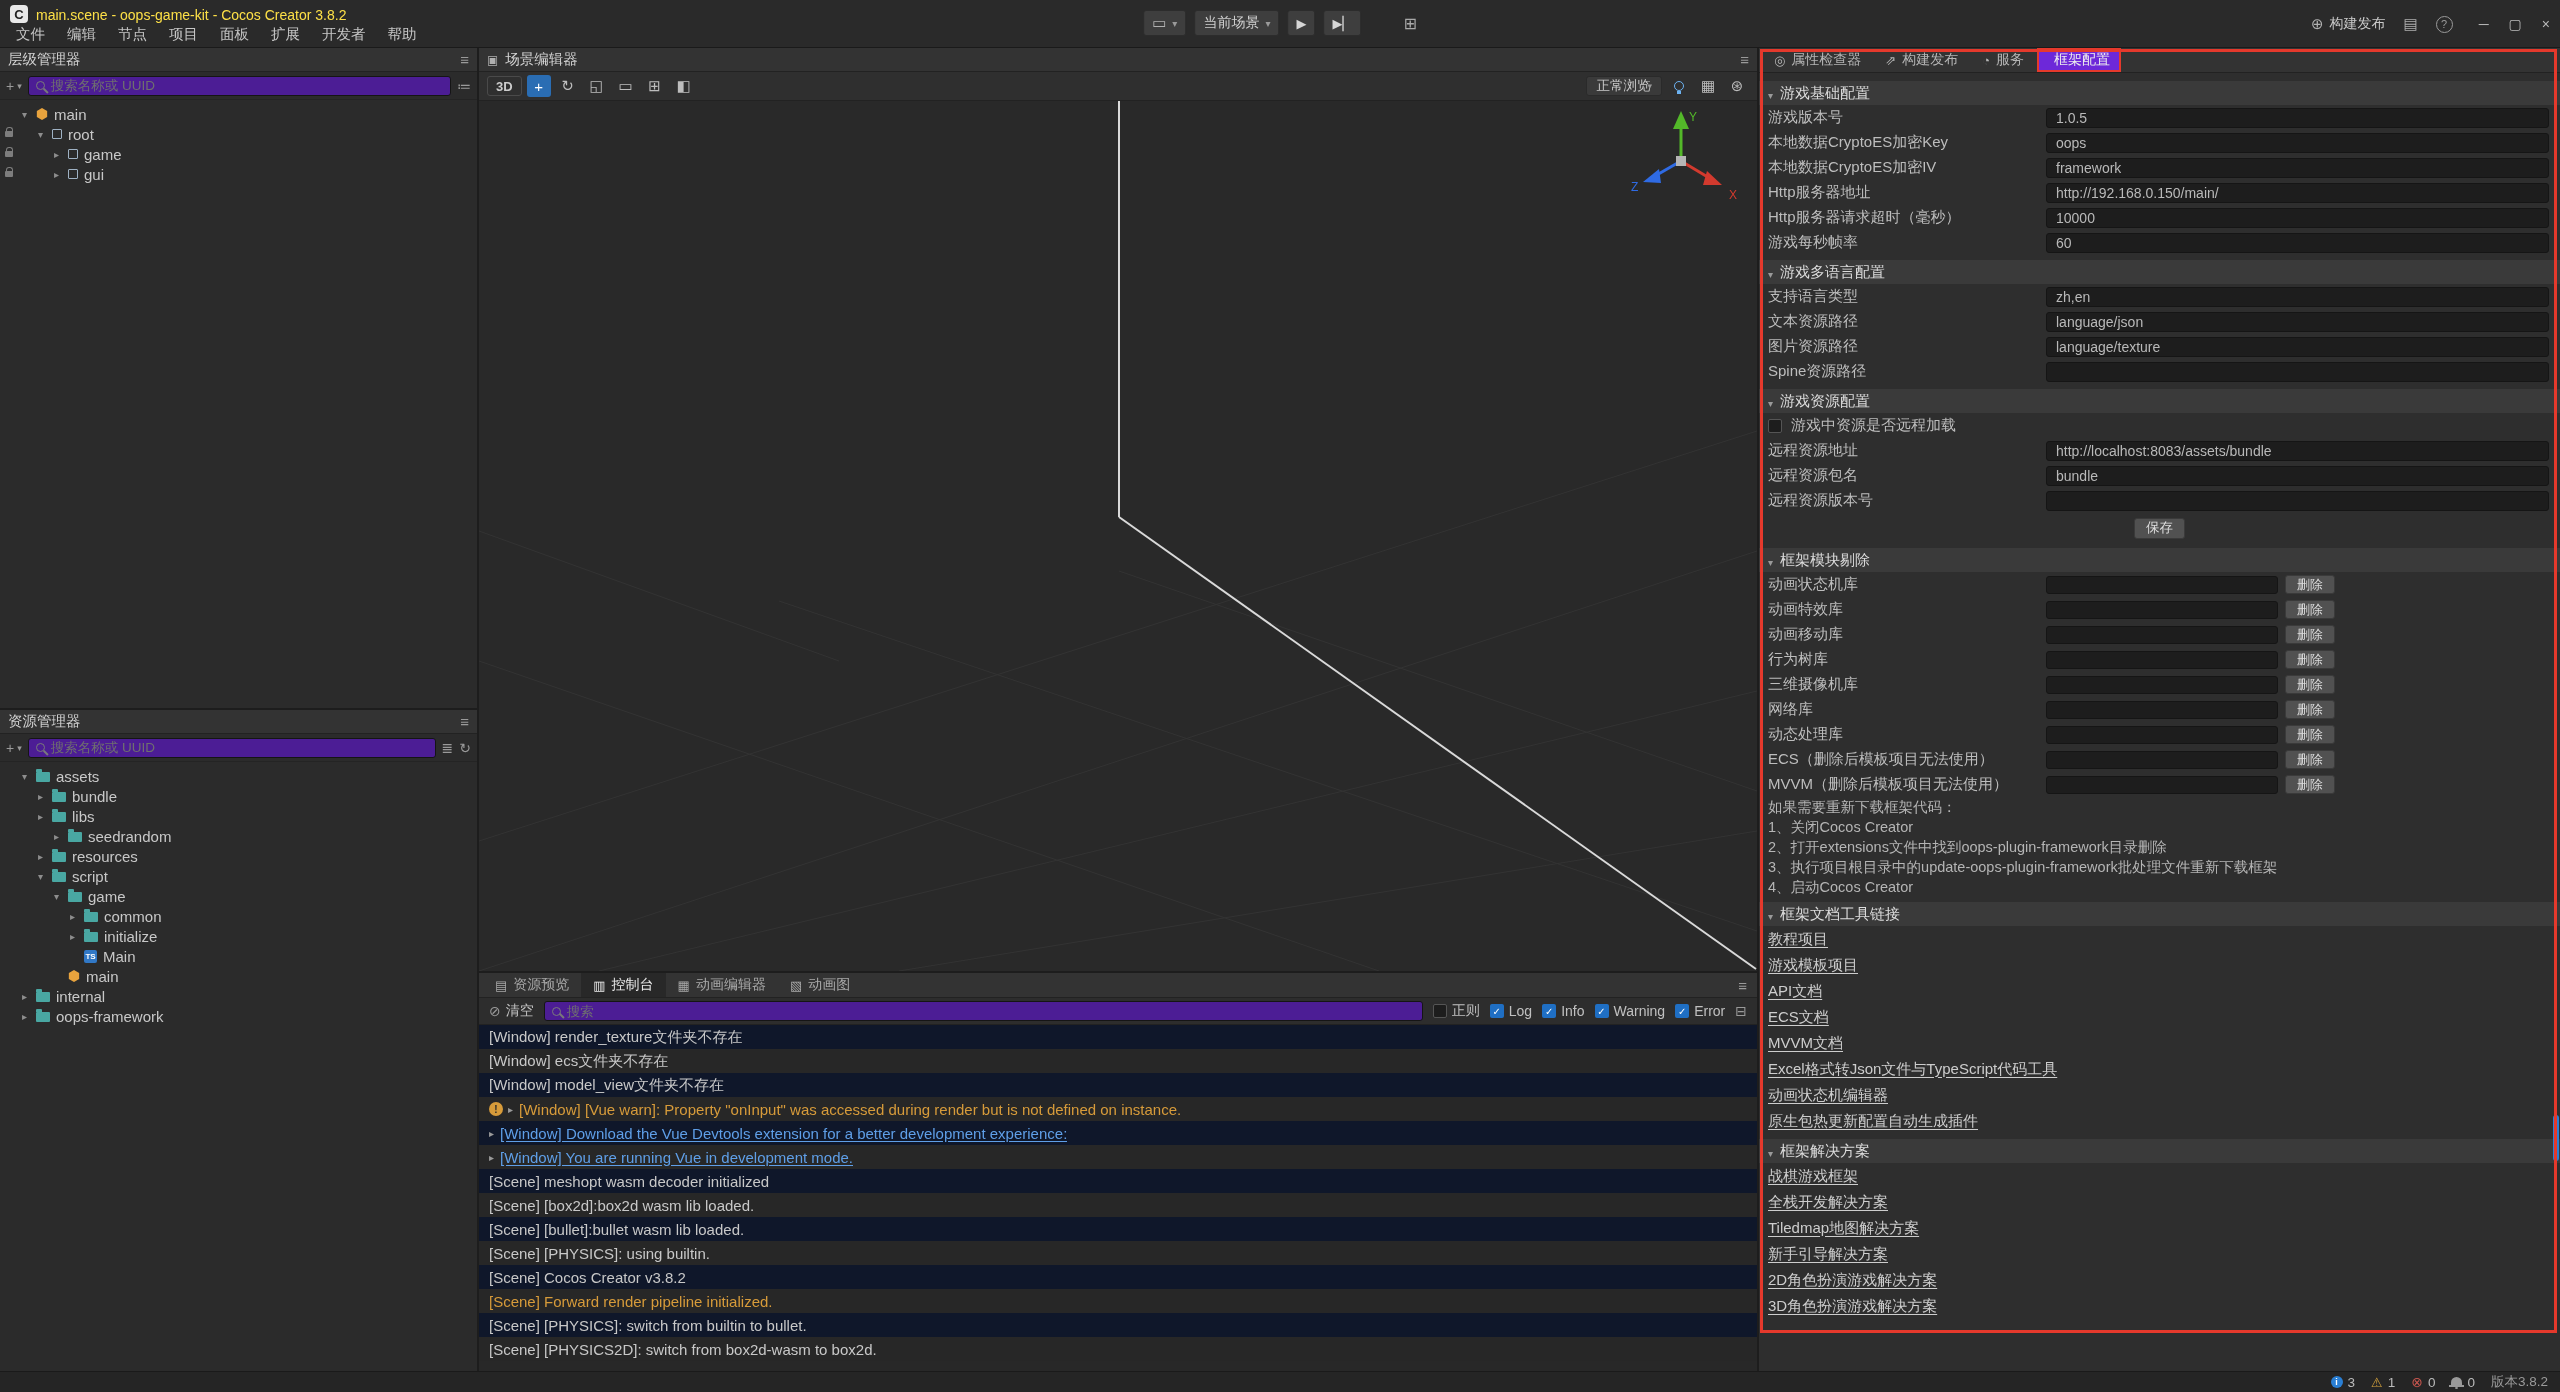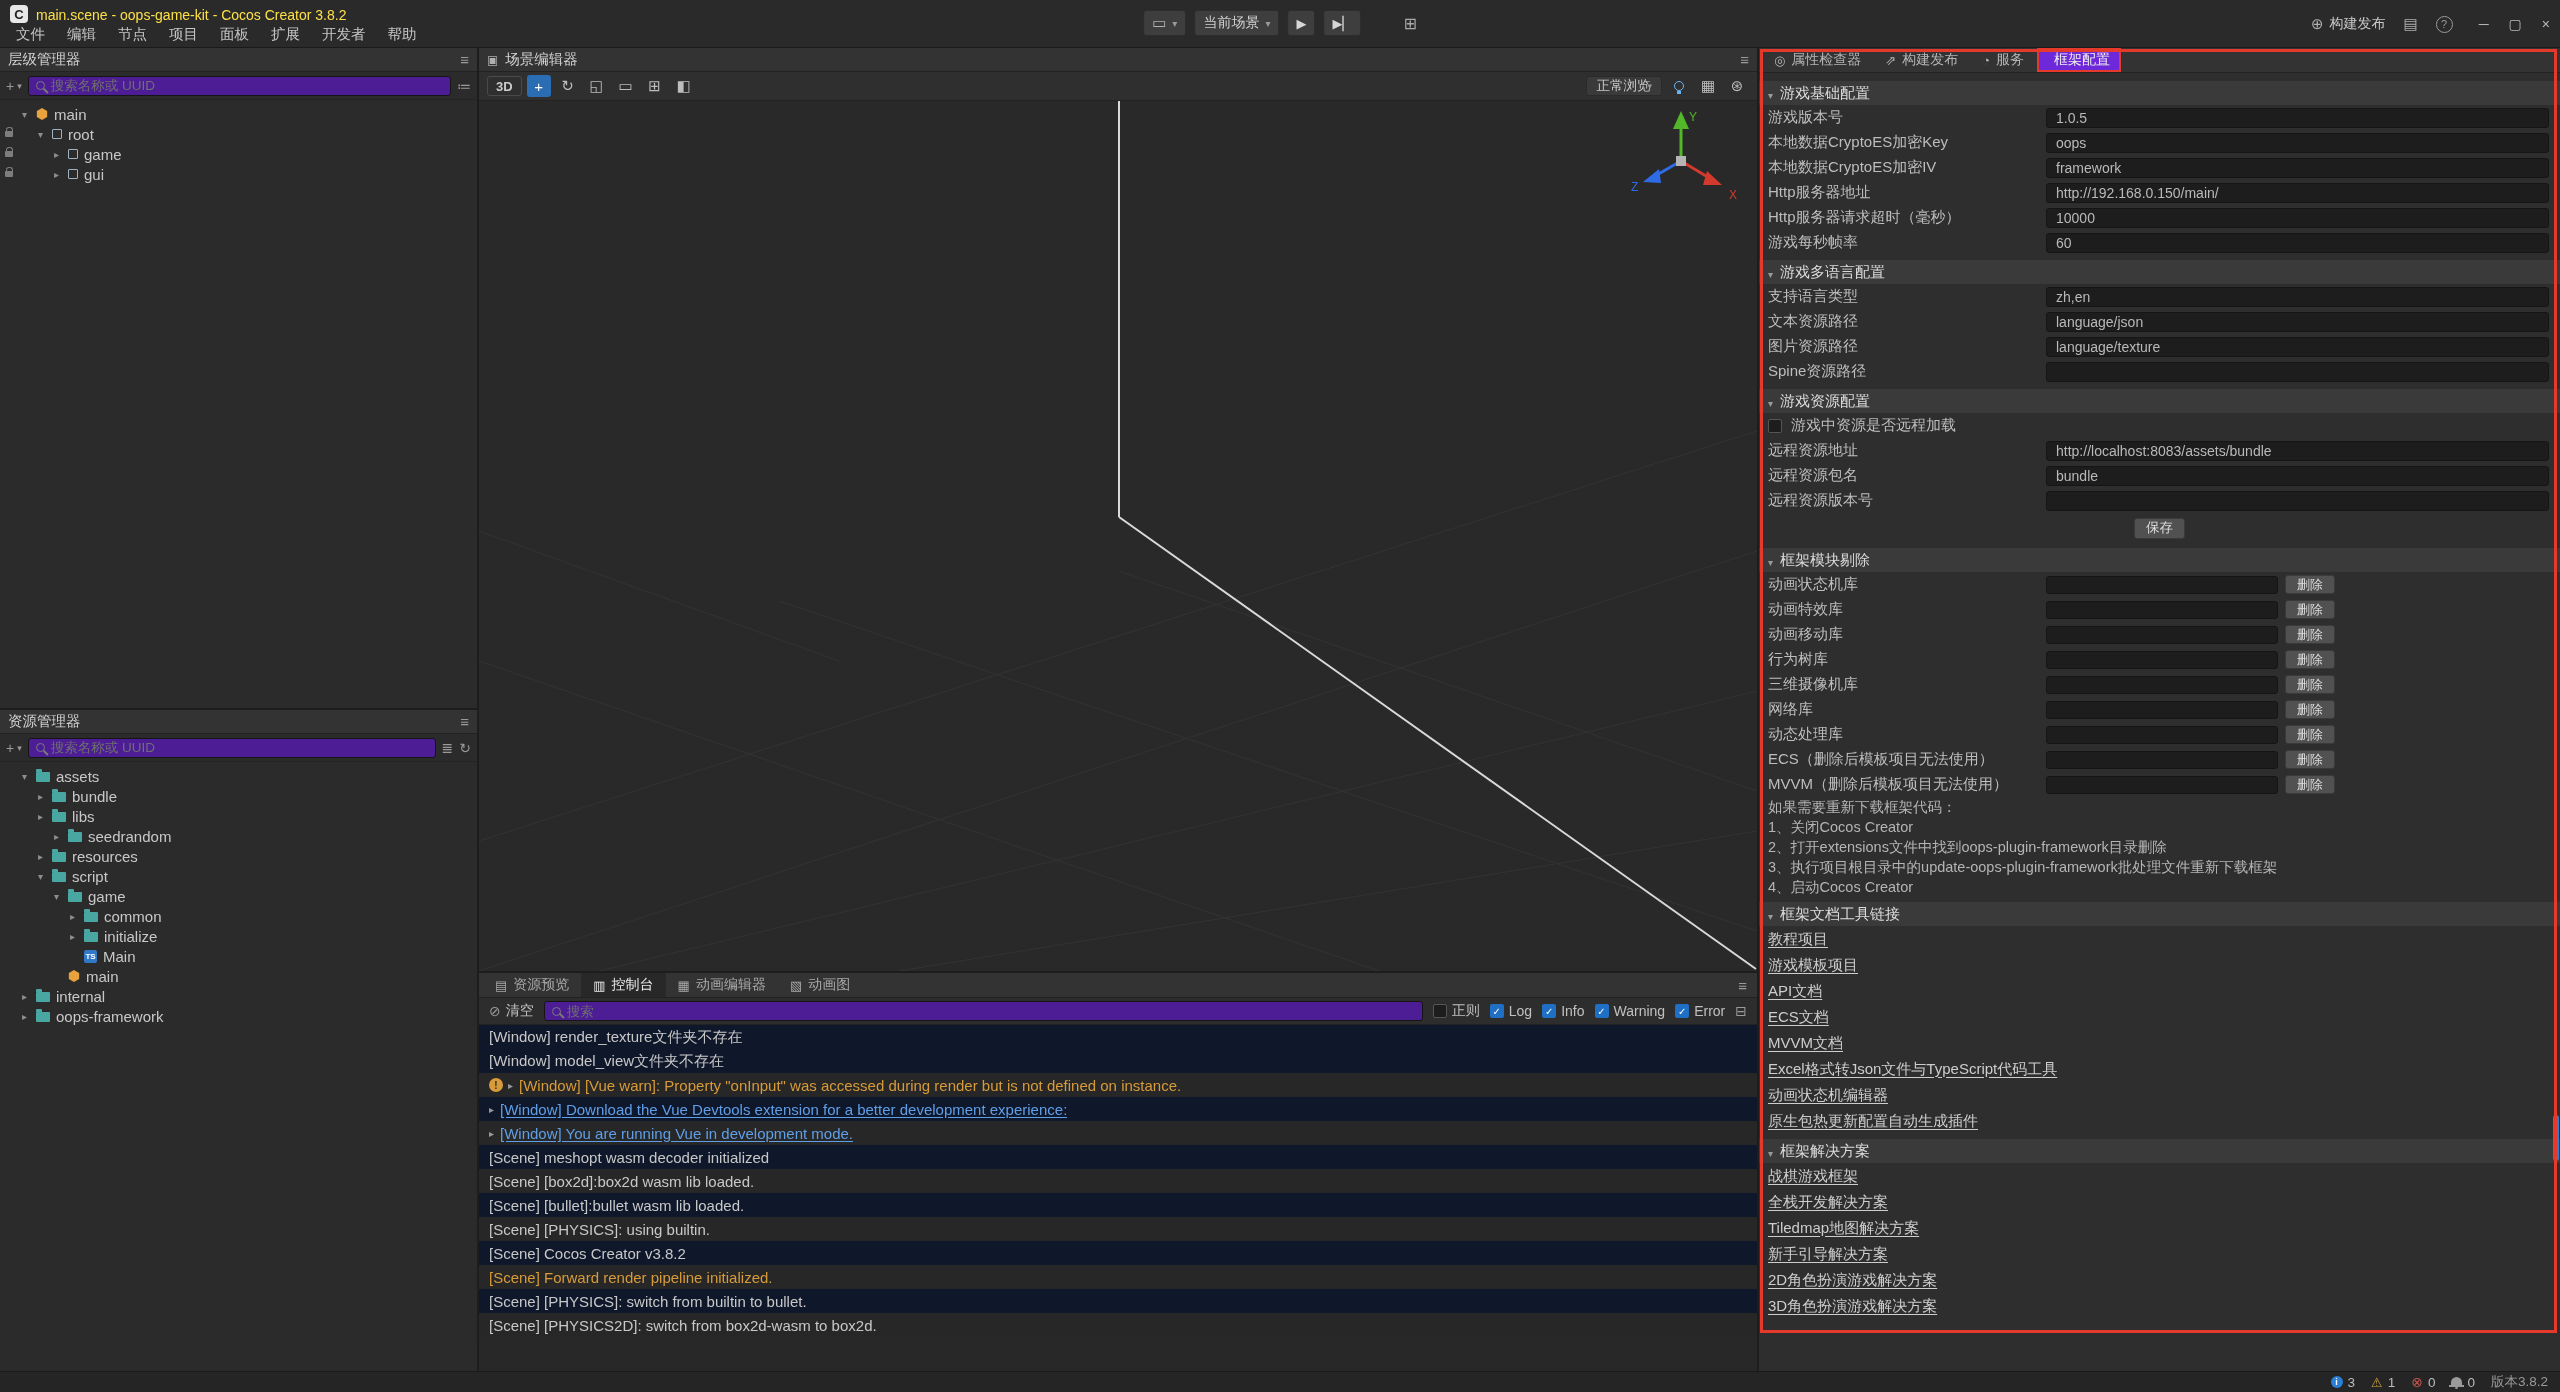--- a/index.html
+++ b/index.html
@@ -462,20 +462,24 @@
             <span class="cb"></span>
             <span>Error</span>
           </span>
         <span class="mini-icon">⊟</span>
       </div>
       <div class="console-lines">
         <div class="console-line odd log">
 
             <span class="line-text">[Window] render_texture文件夹不存在</span>
           </div>
+          <div class="console-line even log">
+
+            <span class="line-text">[Window] ecs文件夹不存在</span>
+          </div>
           <div class="console-line odd log">
 
             <span class="line-text">[Window] model_view文件夹不存在</span>
           </div>
           <div class="console-line even warn">
             <span class="warn-badge"></span>
             <span class="caret"></span>
             <span class="line-text">[Window] [Vue warn]: Property "onInput" was accessed during render but is not defined on instance.</span>
           </div>
           <div class="console-line odd link">

